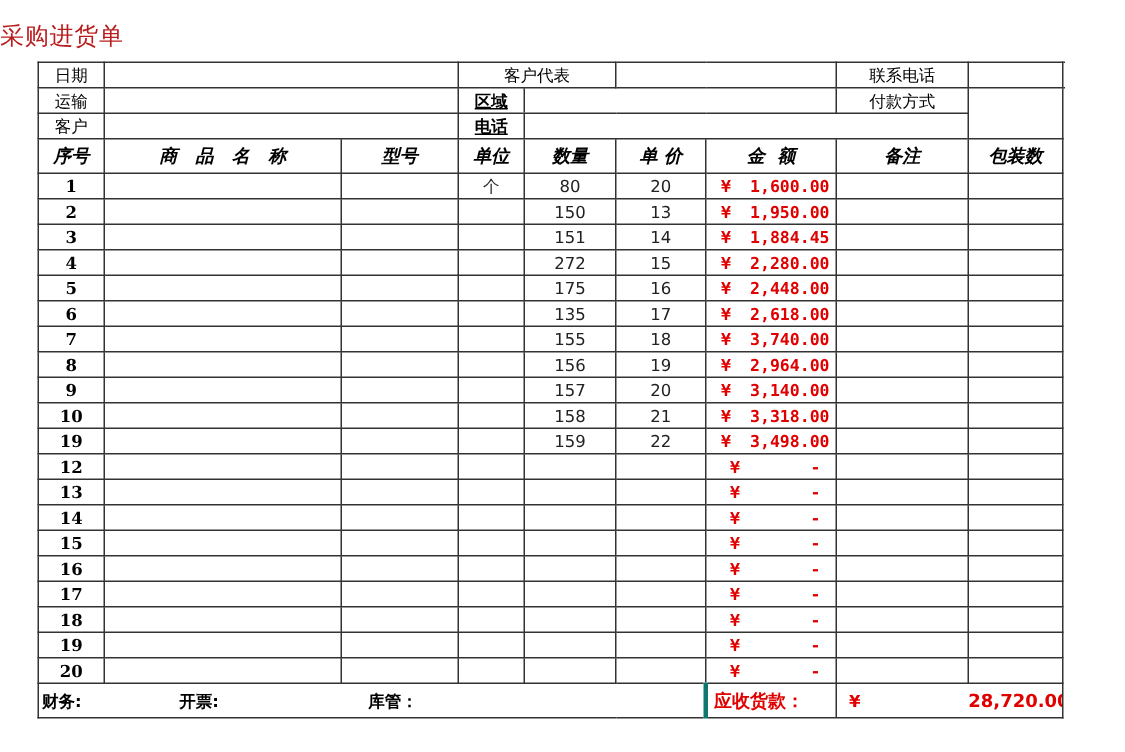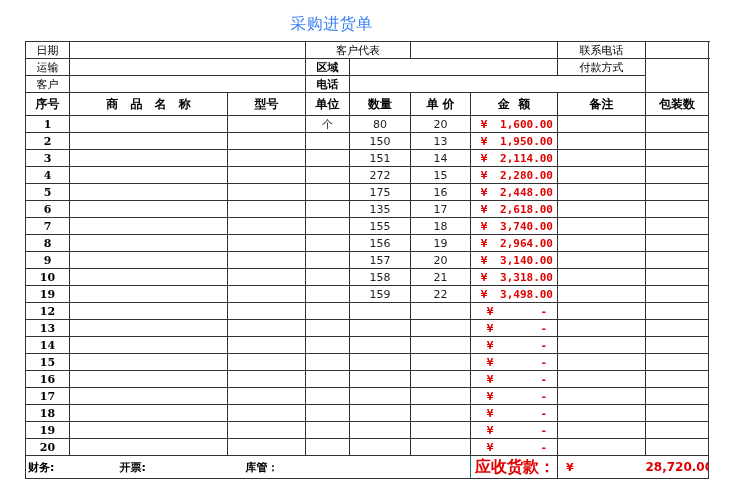--- a/index.html
+++ b/index.html
@@ -1,39 +1,39 @@
 <!DOCTYPE html>
 <html><head>
 <meta charset="utf-8">
 <style>
   html, body { margin:0; padding:0; background:#ffffff; }
   body { width:750px; height:501px; position:relative; overflow:hidden;
          font-family: "DejaVu Sans", "Liberation Sans", sans-serif; color:#000; }
-  .title { position:absolute; top:14px; left:0; width:663px; text-align:center;
-           font-size:16px; color:#3b82f6; letter-spacing:0.5px; }
+  .title { position:absolute; top:14px; left:0; width:663px; 
+           font-size:16px; color:#b91c1c; letter-spacing:0.5px; }
   table.sheet { position:absolute; left:25px; top:41px; border-collapse:collapse;
                 table-layout:fixed; width:683px; }
   table.sheet td { border:1px solid #333; padding:0; height:16px; font-size:11px;
                    text-align:center; vertical-align:middle; overflow:hidden; white-space:nowrap; }
   td.lbl { font-weight:normal; font-size:12px; }
   td.lbl-left { text-align:left; padding-left:2px; font-weight:bold; font-size:12px; }
-  tr.hdr td { height:22px; font-weight:bold; font-size:12px; }
+  tr.hdr td { height:22px; font-weight:bold; font-size:12px;font-style:italic; }
   td.num { font-family: "DejaVu Serif", "Liberation Serif", serif; font-weight:bold; font-size:10px; }
   td.plain { font-family: "DejaVu Sans", sans-serif; font-size:9.5px; color:#222; }
   td.amt { color:#e00000; font-weight:bold; font-family:"DejaVu Sans Mono","Liberation Mono",monospace; font-size:10px; text-align:left; padding-left:8px; }
   td.amt .cur { display:inline-block; width:18px; }
   td.amt .val { display:inline-block; width:60px; text-align:right; }
   td.amt .dash { display:inline-block; width:48px; text-align:right; }
   tr.foot td { height:22px; border-left:none; border-right:none; font-size:11px; font-weight:bold; text-align:left;margin-left:24px; }
   tr.foot td.first { border-left:1px solid #333; padding-left:2px; }
   tr.foot td.last { border-right:1px solid #333; }
-  tr.foot td.due-lbl { color:#e00000; font-size:16px; border-left:1px solid #0f766e; padding-left:4px; }
+  tr.foot td.due-lbl { color:#e00000; font-size:12px; border-left:3px solid #0f766e; padding-left:4px; }
   tr.foot td.due-cur { color:#e00000; border-left:1px solid #333; padding-left:8px; }
   tr.foot td.due-val { color:#e00000; text-align:right; padding-right:6px; font-size:12px; }
-  .noside-r { border-right:none !important; }
+  .noside-r { border-right:none !important;text-decoration:underline; }
 </style>
 </head>
 <body>
 
 <div class="title">采购进货单</div>
 
 <table class="sheet">
   <colgroup>
     <col style="width:44px">
       <col style="width:158px">
@@ -101,21 +101,21 @@
     <td class="plain"></td>
     <td class="plain"></td>
   </tr>
       <tr>
     <td class="num">3</td>
     <td class="plain"></td>
     <td class="plain"></td>
     <td class="plain"></td>
     <td class="plain">151</td>
     <td class="plain">14</td>
-    <td class="amt"><span class="cur">¥</span><span class="val">2,114.00</span></td>
+    <td class="amt"><span class="cur">¥</span><span class="val">1,884.45</span></td>
     <td class="plain"></td>
     <td class="plain"></td>
   </tr>
       <tr>
     <td class="num">4</td>
     <td class="plain"></td>
     <td class="plain"></td>
     <td class="plain"></td>
     <td class="plain">272</td>
     <td class="plain">15</td>

